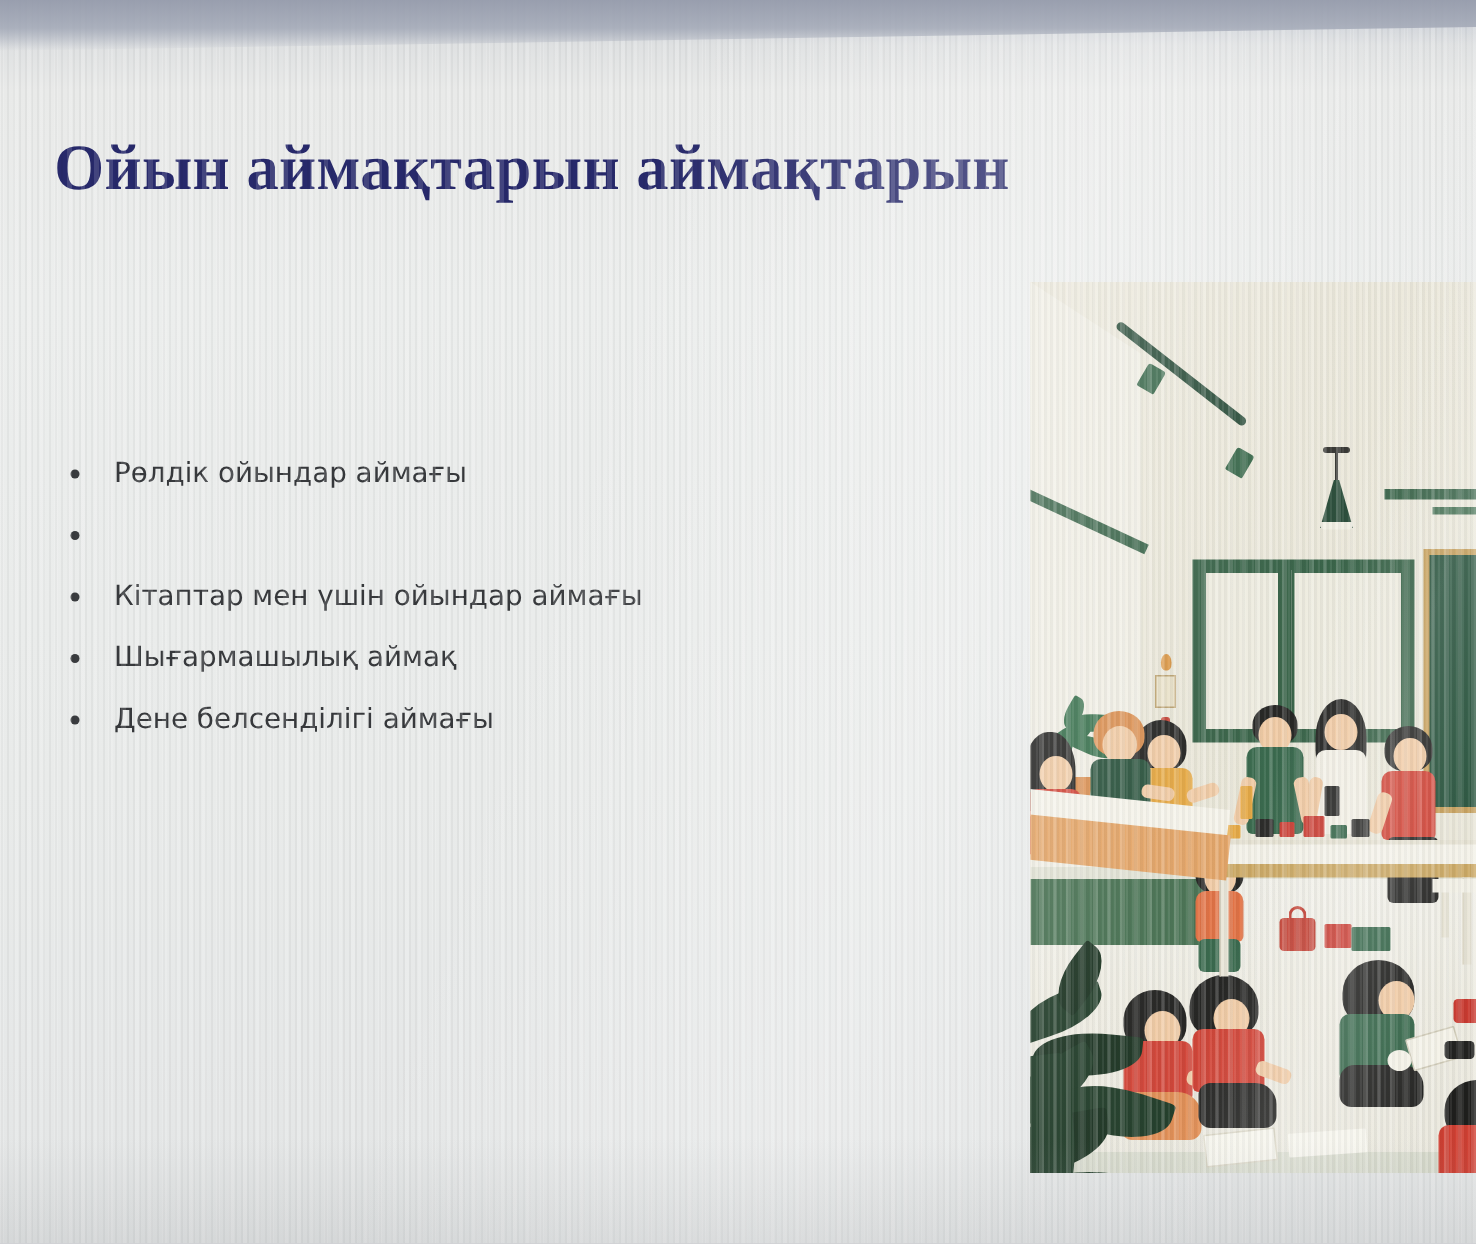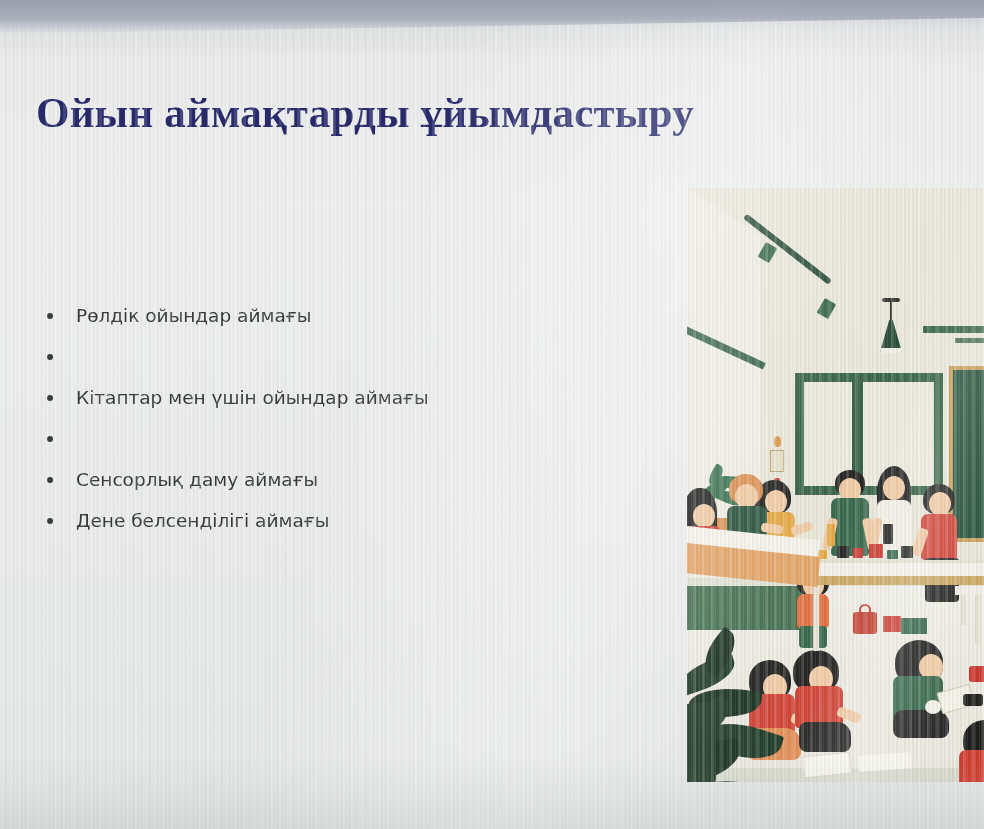--- a/index.html
+++ b/index.html
@@ -360,41 +360,38 @@
 </style>
 </head>
 <body>
 
 <div id="screen-photo">
 
   <div class="slide-surface"></div>
 
   <div class="slide-content">
 
-    <h1 class="slide-title">Ойын аймақтарды ұйымдастыру</h1>
+    <h1 class="slide-title">Ойын аймақтарын аймақтарын</h1>
 
 
     <ul class="bullet-list">
       <li class="bullet-item">
         <span class="dot"></span>
         <span>Рөлдік ойындар аймағы</span>
       </li>
       <li class="bullet-item">
         <span class="dot"></span>
       </li>
       <li class="bullet-item">
         <span class="dot"></span>
         <span>Кітаптар мен үшін ойындар аймағы</span>
       </li>
       <li class="bullet-item">
         <span class="dot"></span>
-      </li>
-      <li class="bullet-item">
-        <span class="dot"></span>
-        <span>Сенсорлық даму аймағы</span>
+        <span>Шығармашылық аймақ</span>
       </li>
       <li class="bullet-item">
         <span class="dot"></span>
         <span>Дене белсенділігі аймағы</span>
       </li>
     </ul>
 
     <div class="illustration" aria-label="kindergarten-classroom-illustration">
       <div class="ill-inner">
 

